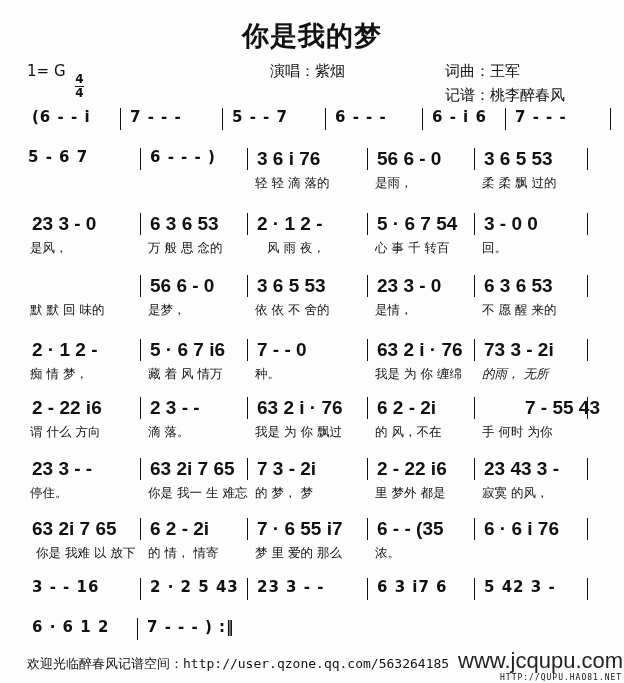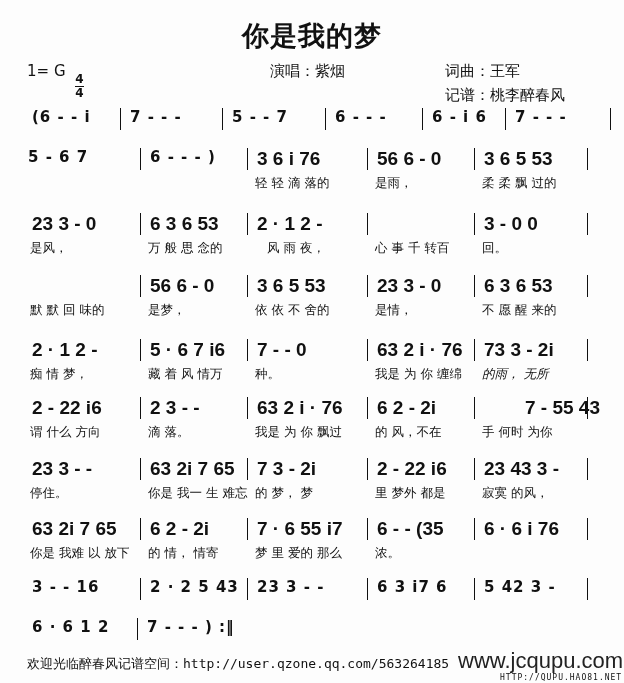--- a/index.html
+++ b/index.html
@@ -64,20 +64,21 @@
     <div class="line" style="top: 213px;">
       <div class="cell notes" style="left: 4px; top: 0px;">23 3 - 0</div>
       <div class="bar" style="left: 112px; top: 0px;"></div>
       <div class="lyr" style="left: 2px; top: 27px;">是风，</div>
       <div class="cell notes" style="left: 122px; top: 0px;">6 3 6 53</div>
       <div class="bar" style="left: 219px; top: 0px;"></div>
       <div class="lyr" style="left: 120px; top: 27px;">万 般 思 念的</div>
       <div class="cell notes" style="left: 229px; top: 0px;">2 · 1 2 -</div>
       <div class="bar" style="left: 339px; top: 0px;"></div>
       <div class="lyr" style="left: 227px; top: 27px; margin-left: 12px;">风 雨 夜，</div>
+      <div class="cell notes" style="left: 349px; top: 0px;">5 · 6 7 54</div>
       <div class="bar" style="left: 446px; top: 0px;"></div>
       <div class="lyr" style="left: 347px; top: 27px;">心 事 千 转百</div>
       <div class="cell notes" style="left: 456px; top: 0px;">3 - 0 0</div>
       <div class="bar" style="left: 559px; top: 0px;"></div>
       <div class="lyr" style="left: 454px; top: 27px;">回。</div>
     </div>
     <div class="line" style="top: 275px;">
       <div class="bar" style="left: 112px; top: 0px;"></div>
       <div class="lyr" style="left: 2px; top: 27px;">默 默 回 味的</div>
       <div class="cell notes" style="left: 122px; top: 0px;">56 6 - 0</div>
@@ -140,21 +141,21 @@
       <div class="cell notes" style="left: 349px; top: 0px;">2 - 22 i6</div>
       <div class="bar" style="left: 446px; top: 0px;"></div>
       <div class="lyr" style="left: 347px; top: 27px;">里 梦外 都是</div>
       <div class="cell notes" style="left: 456px; top: 0px;">23 43 3 -</div>
       <div class="bar" style="left: 559px; top: 0px;"></div>
       <div class="lyr" style="left: 454px; top: 27px;">寂寞 的风，</div>
     </div>
     <div class="line" style="top: 518px;">
       <div class="cell notes" style="left: 4px; top: 0px;">63 2i 7 65</div>
       <div class="bar" style="left: 112px; top: 0px;"></div>
-      <div class="lyr" style="left: 2px; top: 27px; text-align: right;">你是 我难 以 放下</div>
+      <div class="lyr" style="left: 8px; top: 27px; text-align: right;">你是 我难 以 放下</div>
       <div class="cell notes" style="left: 122px; top: 0px;">6 2 - 2i</div>
       <div class="bar" style="left: 219px; top: 0px;"></div>
       <div class="lyr" style="left: 120px; top: 27px;">的 情， 情寄</div>
       <div class="cell notes" style="left: 229px; top: 0px;">7 · 6 55 i7</div>
       <div class="bar" style="left: 339px; top: 0px;"></div>
       <div class="lyr" style="left: 227px; top: 27px;">梦 里 爱的 那么</div>
       <div class="cell notes" style="left: 349px; top: 0px;">6 - - (35</div>
       <div class="bar" style="left: 446px; top: 0px;"></div>
       <div class="lyr" style="left: 347px; top: 27px;">浓。</div>
       <div class="cell notes" style="left: 456px; top: 0px;">6 · 6 i 76</div>

